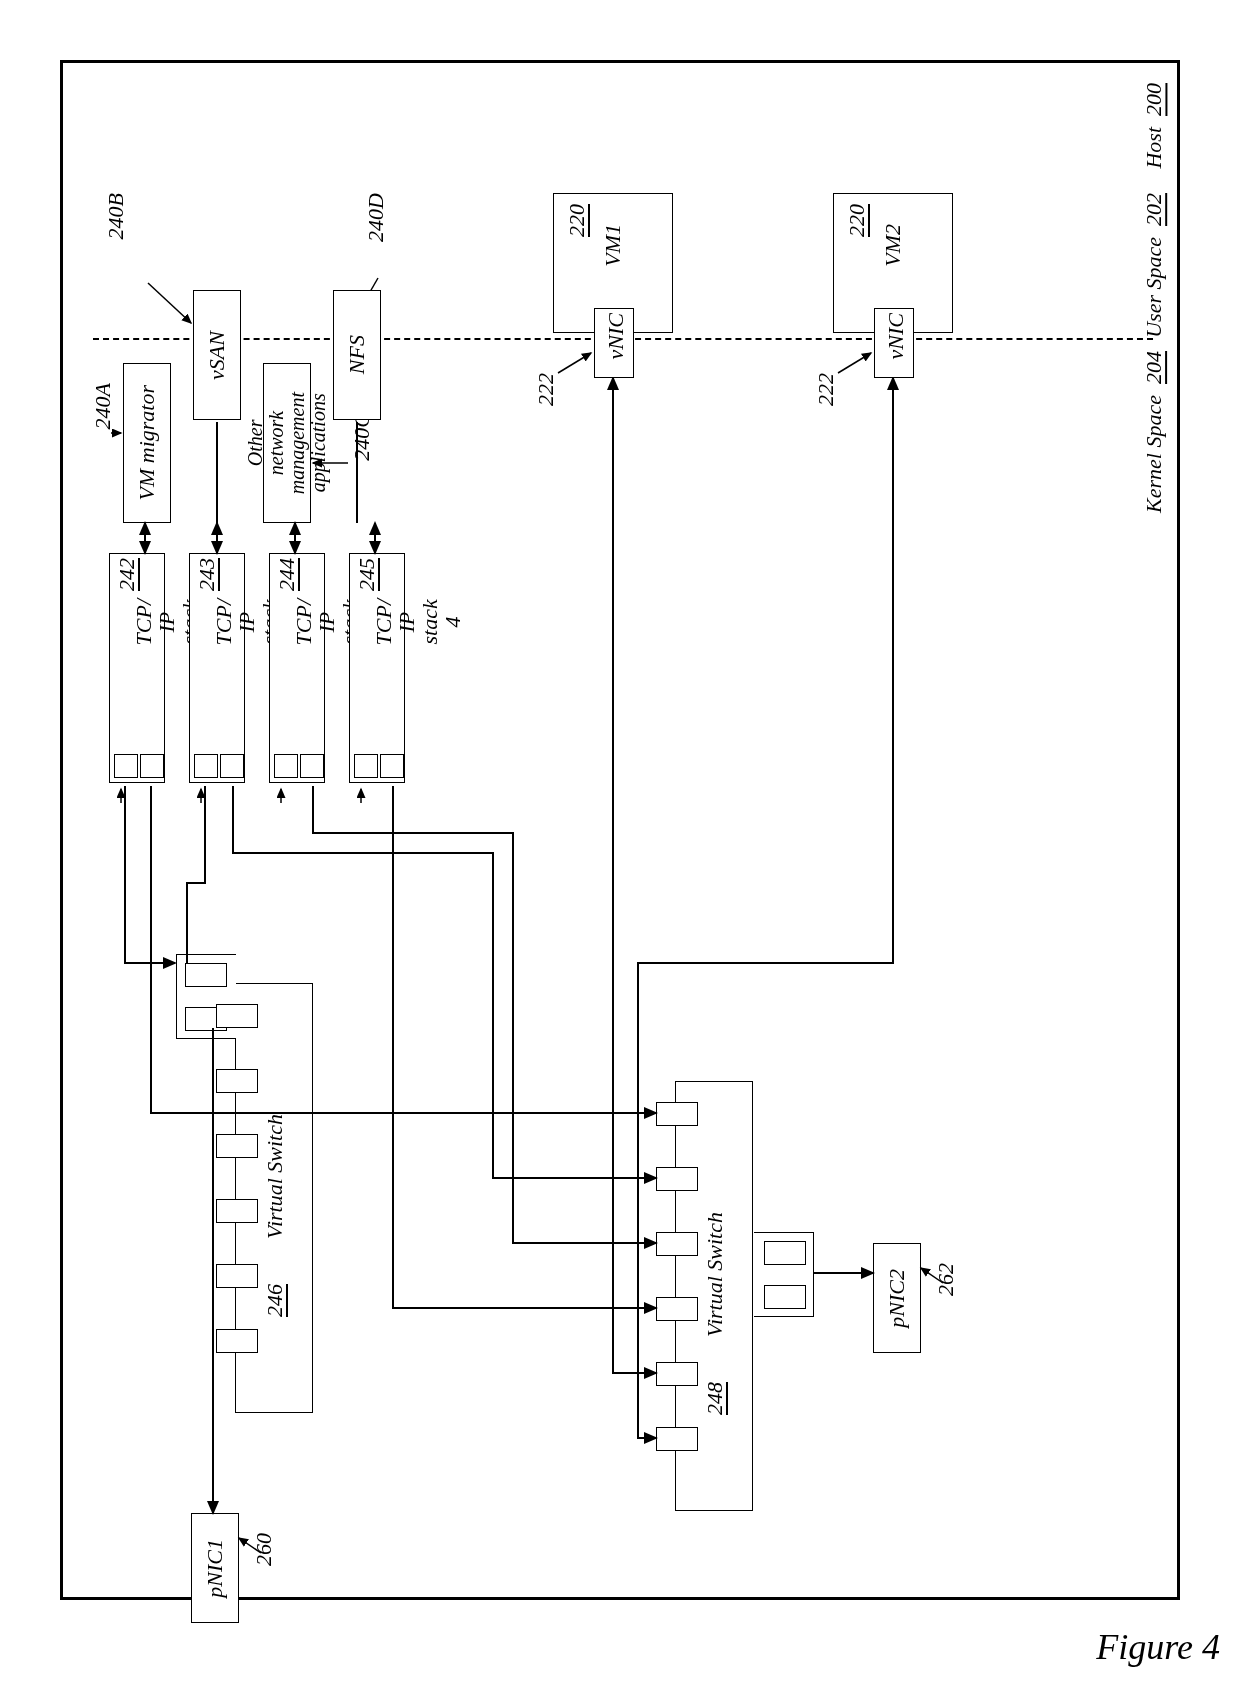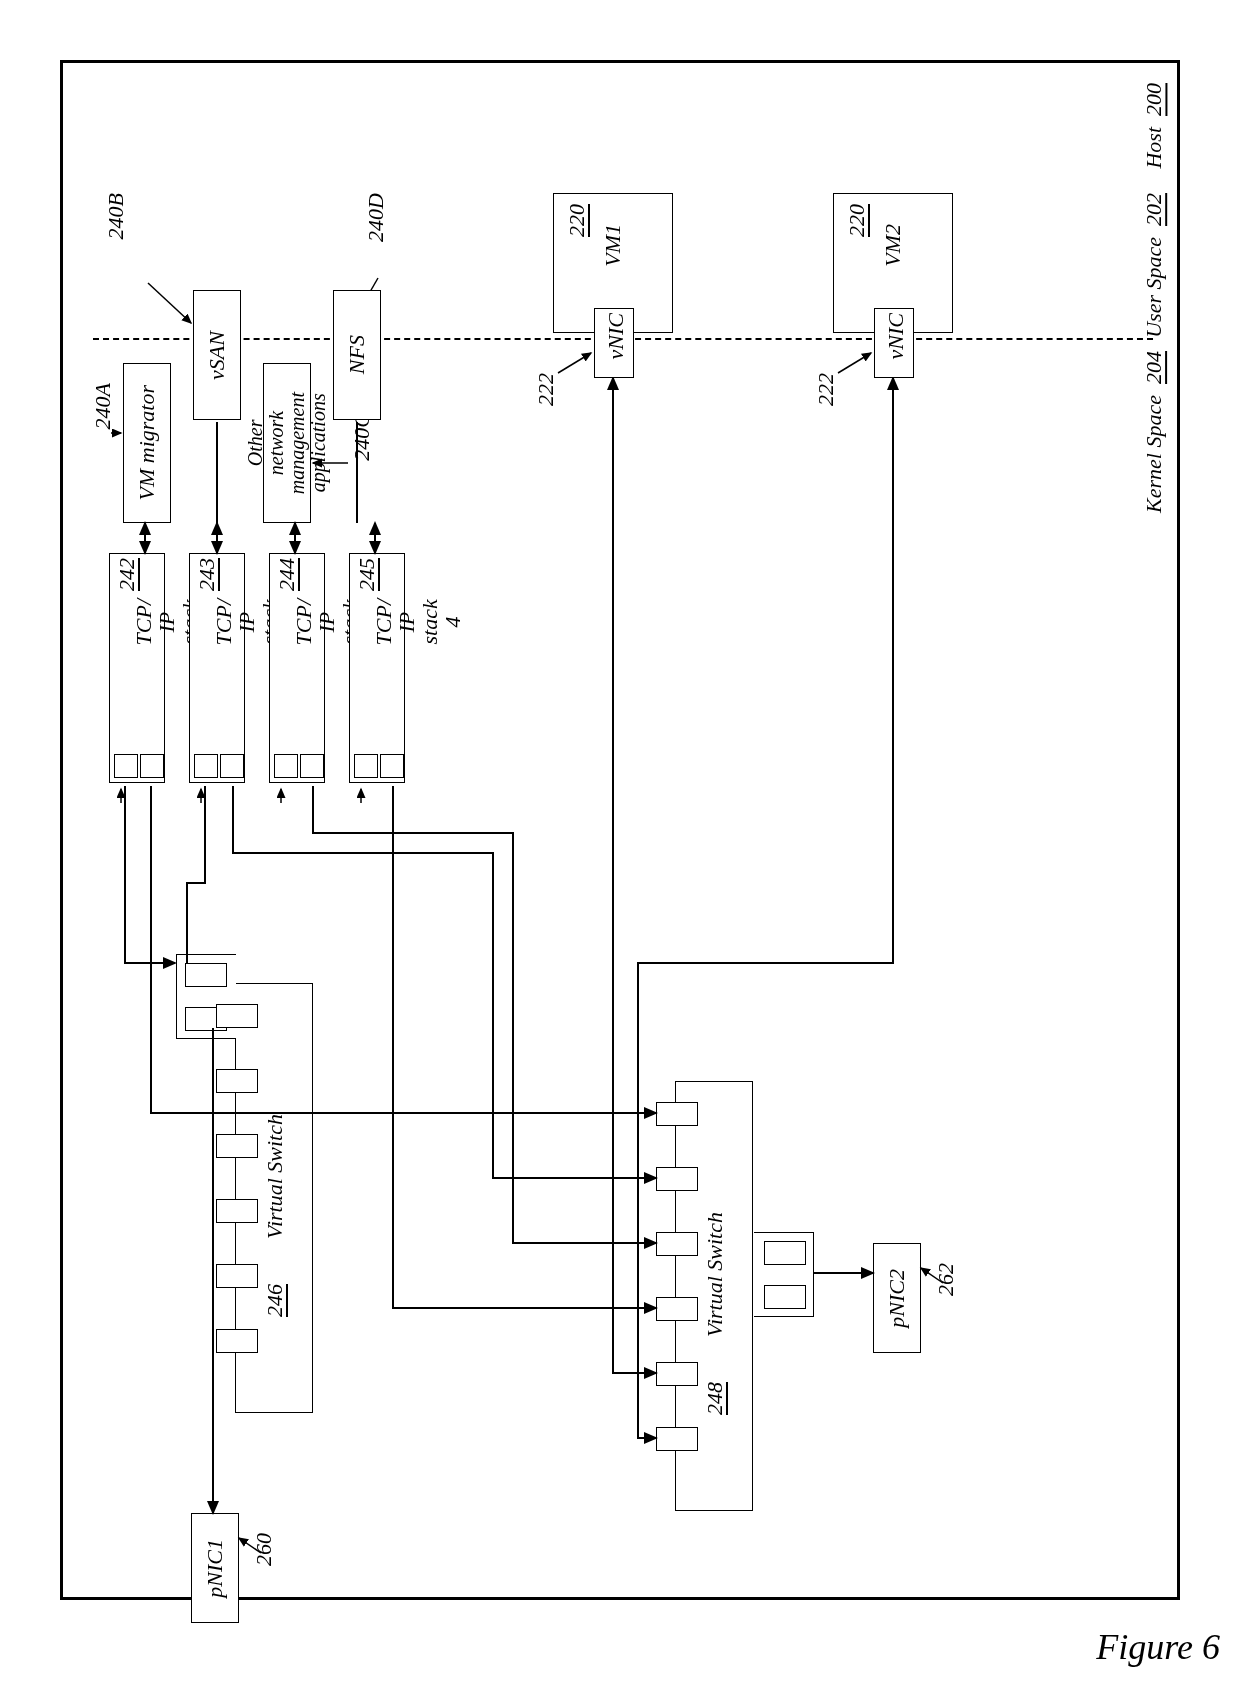--- a/index.html
+++ b/index.html
@@ -270,13 +270,13 @@
     <path d="M150 1350 L150 1450" stroke="#000" stroke-width="2" fill="none" marker-end="url(#arrow)"></path>
     <path d="M150 1295 L150 1350" stroke="#000" stroke-width="2" fill="none"></path>
     <path d="M150 1240 L150 1295" stroke="#000" stroke-width="2" fill="none"></path>
     <path d="M150 965 L150 1240" stroke="#000" stroke-width="2" fill="none"></path>
 
     <path d="M750 1210 L810 1210" stroke="#000" stroke-width="2" fill="none" marker-end="url(#arrow)"></path>
   </svg>
 
 </div>
 
-<div class="figure-caption">Figure 6</div>
+<div class="figure-caption">Figure 4</div>
 
 </body></html>

